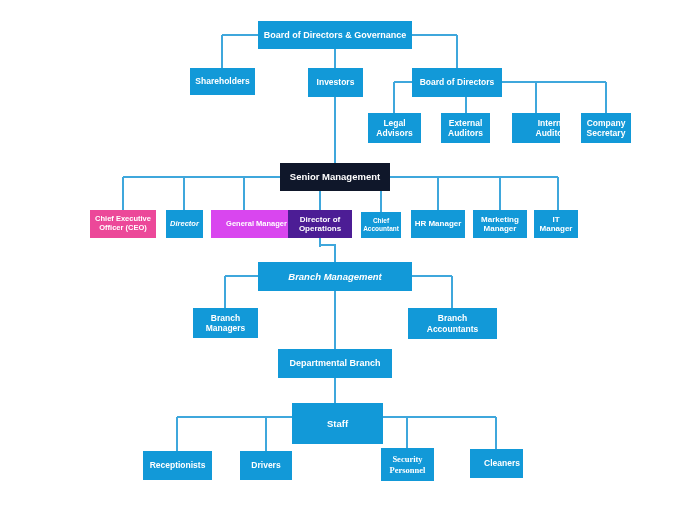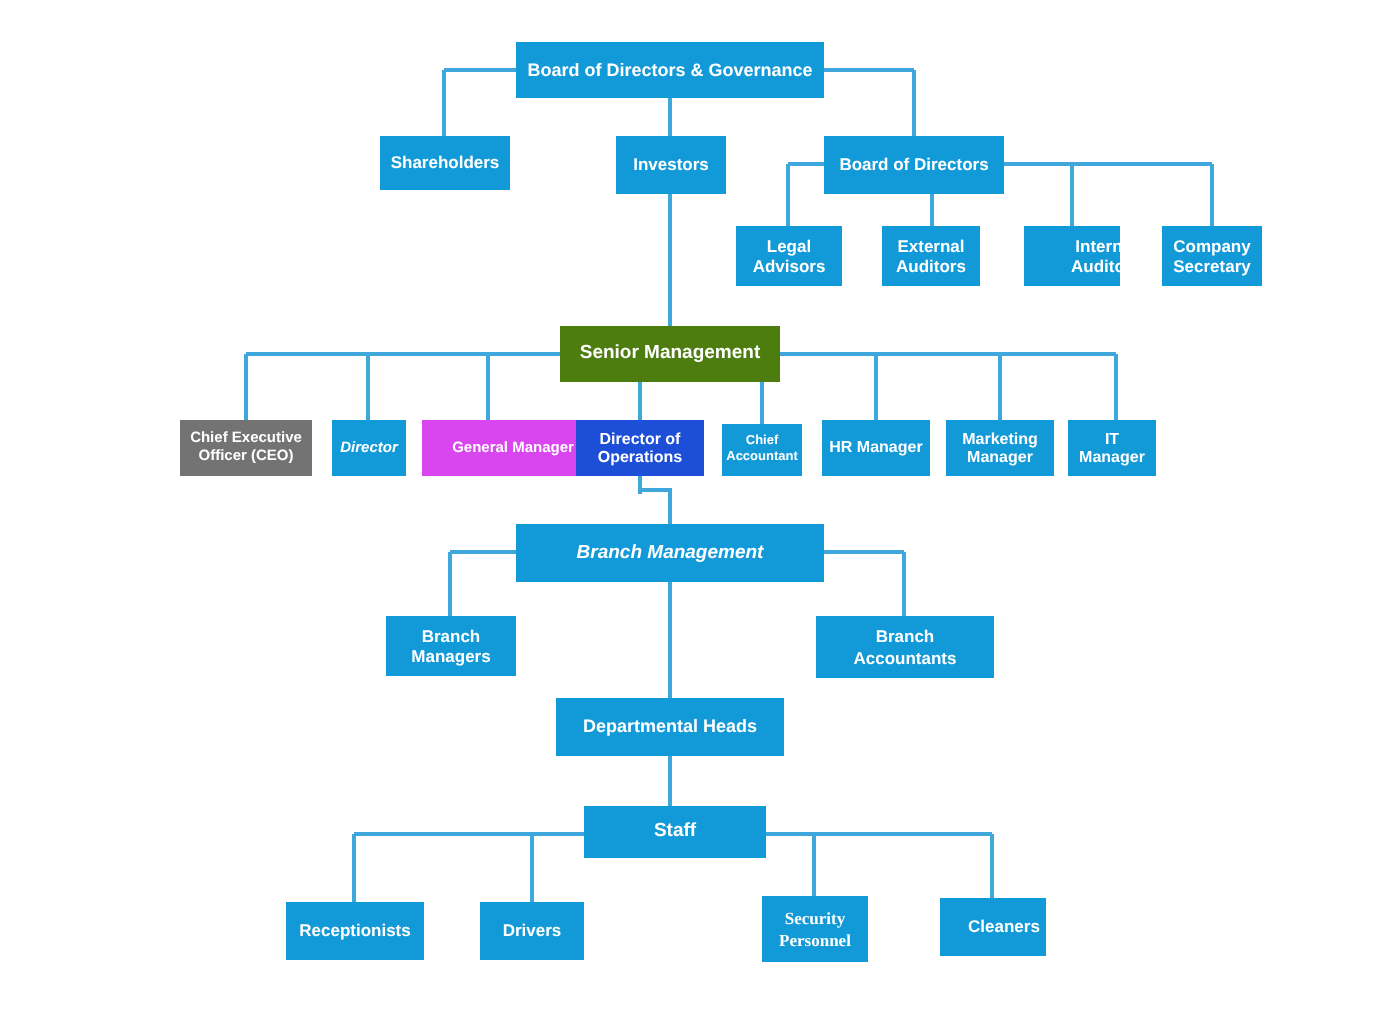--- a/index.html
+++ b/index.html
@@ -77,39 +77,39 @@
     <div class="node" style="left: 308px; top: 68px; width: 55px; height: 29px; font-size: 8.5px; background: rgb(18, 153, 216); color: rgb(255, 255, 255);">Investors</div>
     <div class="node" style="left: 412px; top: 68px; width: 90px; height: 29px; font-size: 8.5px; background: rgb(18, 153, 216); color: rgb(255, 255, 255);">Board of Directors</div>
     <div class="node" style="left: 368px; top: 113px; width: 53px; height: 30px; font-size: 8.5px; background: rgb(18, 153, 216); color: rgb(255, 255, 255);">Legal
 Advisors</div>
     <div class="node" style="left: 441px; top: 113px; width: 49px; height: 30px; font-size: 8.5px; background: rgb(18, 153, 216); color: rgb(255, 255, 255);">External
 Auditors</div>
     <div class="node" style="left: 512px; top: 113px; width: 48px; height: 30px; font-size: 8.5px; background: rgb(18, 153, 216); color: rgb(255, 255, 255); padding-left: 36px;">Internal
 Auditors</div>
     <div class="node" style="left: 581px; top: 113px; width: 50px; height: 30px; font-size: 8.5px; background: rgb(18, 153, 216); color: rgb(255, 255, 255);">Company
 Secretary</div>
-    <div class="node" style="left: 280px; top: 163px; width: 110px; height: 28px; font-size: 9.5px; background: #4d7c0f; color: rgb(255, 255, 255);">Senior Management</div>
-    <div class="node" style="left: 90px; top: 210px; width: 66px; height: 28px; font-size: 7.5px; background: #737373; color: rgb(255, 255, 255);">Chief Executive
+    <div class="node" style="left: 280px; top: 163px; width: 110px; height: 28px; font-size: 9.5px; background: #0f172a; color: rgb(255, 255, 255);">Senior Management</div>
+    <div class="node" style="left: 90px; top: 210px; width: 66px; height: 28px; font-size: 7.5px; background: #ec4899; color: rgb(255, 255, 255);">Chief Executive
 Officer (CEO)</div>
     <div class="node" style="left: 166px; top: 210px; width: 37px; height: 28px; font-size: 7.5px; background: rgb(18, 153, 216); color: rgb(255, 255, 255); font-style: italic;">Director</div>
     <div class="node" style="left: 211px; top: 210px; width: 91px; height: 28px; font-size: 7.5px; background: #d946ef; color: rgb(255, 255, 255);">General Manager</div>
-    <div class="node" style="left: 288px; top: 210px; width: 64px; height: 28px; font-size: 8px; background: #1d4ed8; color: rgb(255, 255, 255);">Director of
+    <div class="node" style="left: 288px; top: 210px; width: 64px; height: 28px; font-size: 8px; background: #4c1d95; color: rgb(255, 255, 255);">Director of
 Operations</div>
     <div class="node" style="left: 361px; top: 212px; width: 40px; height: 26px; font-size: 6.5px; background: rgb(18, 153, 216); color: rgb(255, 255, 255);">Chief
 Accountant</div>
     <div class="node" style="left: 411px; top: 210px; width: 54px; height: 28px; font-size: 8px; background: rgb(18, 153, 216); color: rgb(255, 255, 255);">HR Manager</div>
     <div class="node" style="left: 473px; top: 210px; width: 54px; height: 28px; font-size: 8px; background: rgb(18, 153, 216); color: rgb(255, 255, 255);">Marketing
 Manager</div>
     <div class="node" style="left: 534px; top: 210px; width: 44px; height: 28px; font-size: 8px; background: rgb(18, 153, 216); color: rgb(255, 255, 255);">IT
 Manager</div>
     <div class="node" style="left: 258px; top: 262px; width: 154px; height: 29px; font-size: 9.5px; background: rgb(18, 153, 216); color: rgb(255, 255, 255); font-style: italic;">Branch Management</div>
     <div class="node" style="left: 193px; top: 308px; width: 65px; height: 30px; font-size: 8.5px; background: rgb(18, 153, 216); color: rgb(255, 255, 255);">Branch
 Managers</div>
     <div class="node" style="left: 408px; top: 308px; width: 89px; height: 31px; font-size: 8.5px; background: rgb(18, 153, 216); color: rgb(255, 255, 255);">Branch
 Accountants</div>
-    <div class="node" style="left: 278px; top: 349px; width: 114px; height: 29px; font-size: 9px; background: rgb(18, 153, 216); color: rgb(255, 255, 255);">Departmental Heads</div>
-    <div class="node" style="left: 292px; top: 403px; width: 91px; height: 26px; font-size: 9.5px; background: rgb(18, 153, 216); color: rgb(255, 255, 255);">Staff</div>
+    <div class="node" style="left: 278px; top: 349px; width: 114px; height: 29px; font-size: 9px; background: rgb(18, 153, 216); color: rgb(255, 255, 255);">Departmental Branch</div>
+    <div class="node" style="left: 292px; top: 403px; width: 91px; height: 41px; font-size: 9.5px; background: rgb(18, 153, 216); color: rgb(255, 255, 255);">Staff</div>
     <div class="node" style="left: 143px; top: 451px; width: 69px; height: 29px; font-size: 8.5px; background: rgb(18, 153, 216); color: rgb(255, 255, 255);">Receptionists</div>
     <div class="node" style="left: 240px; top: 451px; width: 52px; height: 29px; font-size: 8.5px; background: rgb(18, 153, 216); color: rgb(255, 255, 255);">Drivers</div>
     <div class="node" style="left: 381px; top: 448px; width: 53px; height: 33px; font-size: 8.5px; background: rgb(18, 153, 216); color: rgb(255, 255, 255); font-family: Liberation Serif, serif;">Security
 Personnel</div>
     <div class="node" style="left: 470px; top: 449px; width: 53px; height: 29px; font-size: 8.5px; background: rgb(18, 153, 216); color: rgb(255, 255, 255); padding-left: 13px;">Cleaners</div>
   </div>
 
 </body></html>

